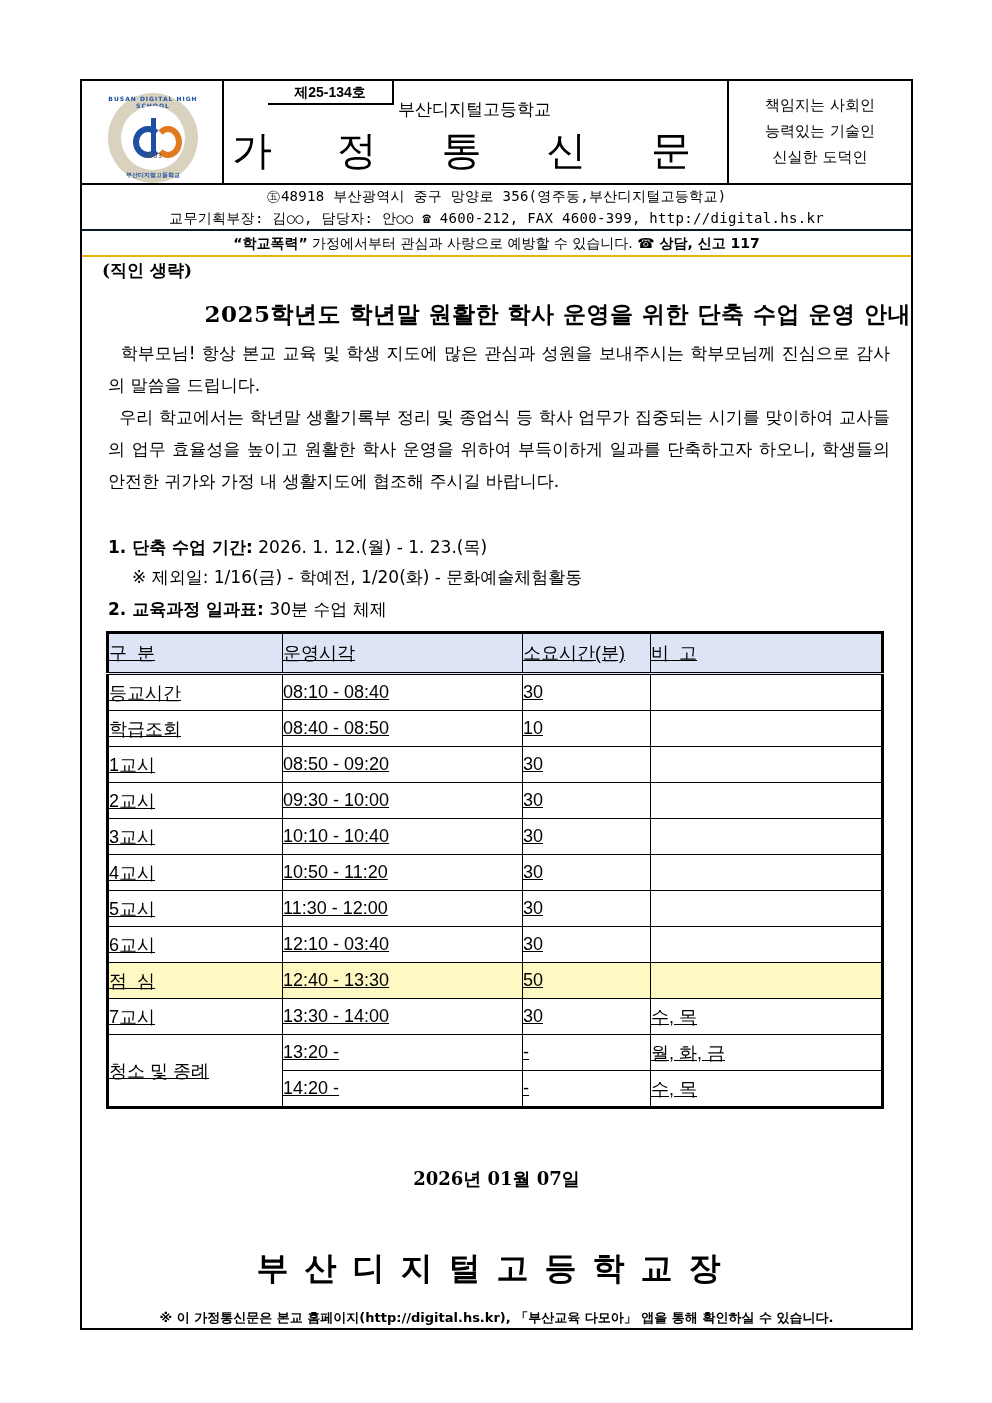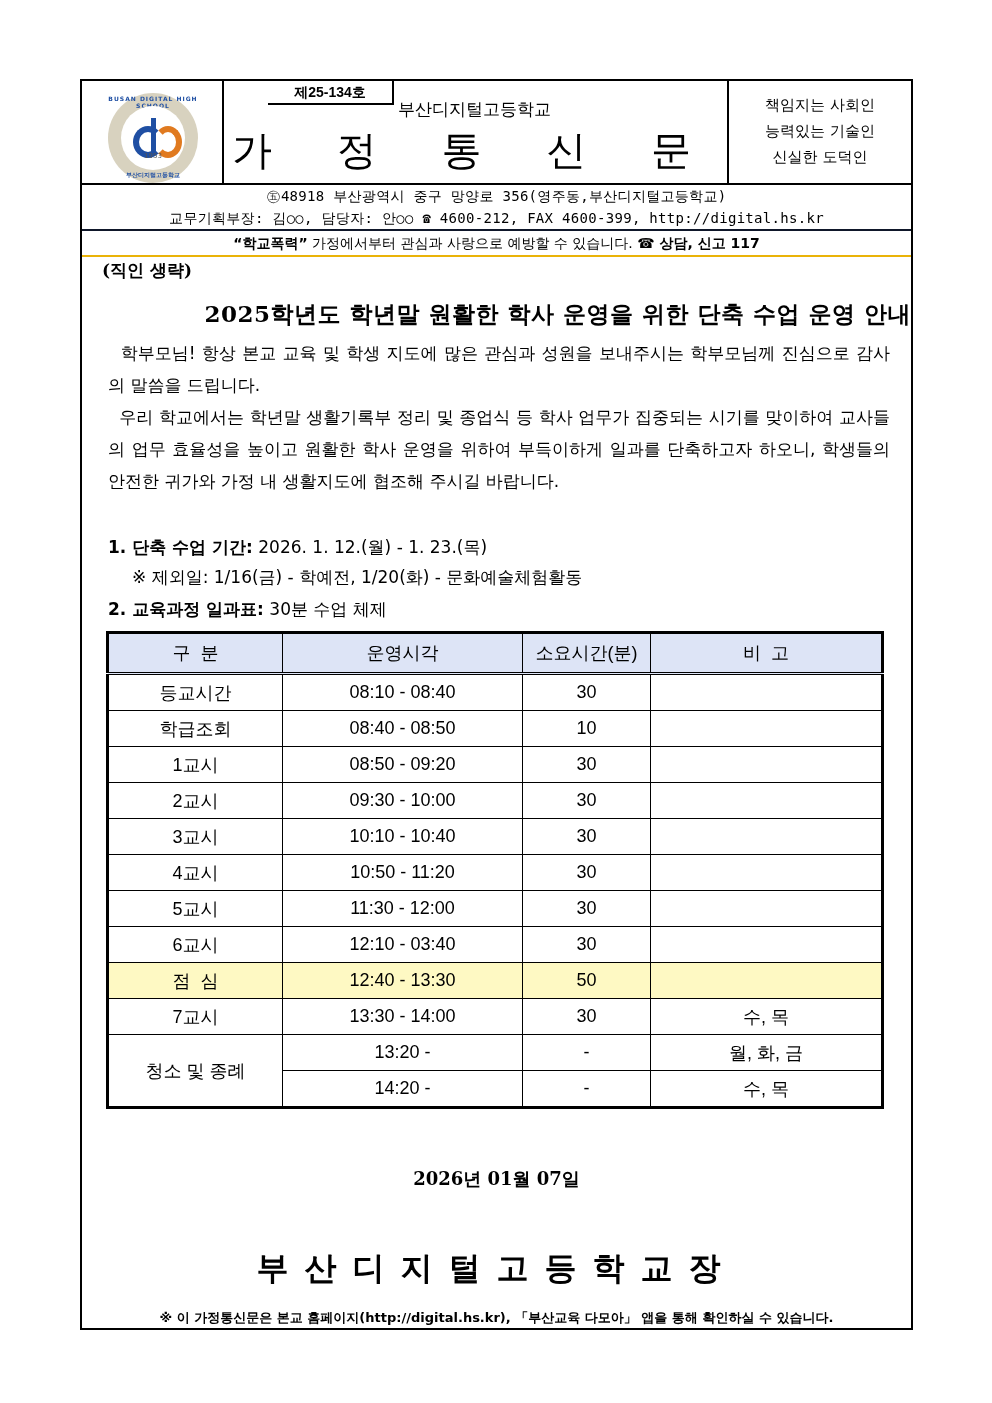--- a/index.html
+++ b/index.html
@@ -27,21 +27,21 @@
   .main-title { position:absolute; left:0; top:218px; width:829px; text-align:right; font-size:23px; font-weight:bold; font-family:"DejaVu Serif", serif; letter-spacing:0.5px; }
   .para { position:absolute; left:26px; width:782px; font-size:17px; line-height:32px; text-align:justify; }
   .p1 { top:256px; }
   .p2 { top:320px; }
   .item { position:absolute; left:26px; font-size:17px; line-height:32px; }
   .item b { font-weight:bold; }
   .i1 { top:436px;margin-top:14px; }
   .i1n { top:480px; left:50px; }
   .i2 { top:512px; }
   table.sched { position:absolute; left:24px; top:550px; width:778px; border-collapse:collapse; border:3px solid #000; font-size:18px; font-family:"Liberation Sans", sans-serif; }
-  table.sched th, table.sched td { border:1px solid #000; text-align:center; height:35px; padding:0; }
+  table.sched th, table.sched td { border:1px solid #000; text-align:left; height:35px; padding:0;text-decoration:underline; }
   table.sched th { background:#dde4f6; font-weight:normal; height:38px; border-bottom:3px double #000; }
   table.sched tr.lunch td { background:#fef9c3;margin-top:16px; }
   .date { position:absolute; left:0; top:1086px; width:829px; text-align:center; font-size:18px; font-family:"DejaVu Serif", serif; font-weight:bold; }
   .principal { position:absolute; left:0; top:1166px; width:829px; text-align:center; font-size:32px; font-weight:bold; font-family:"DejaVu Serif", serif; letter-spacing:16px; }
   .footnote { position:absolute; left:0; top:1228px; width:829px; text-align:center; font-size:13px; font-weight:bold; }
 </style>
 </head>
 <body>
 
 <div class="page">

